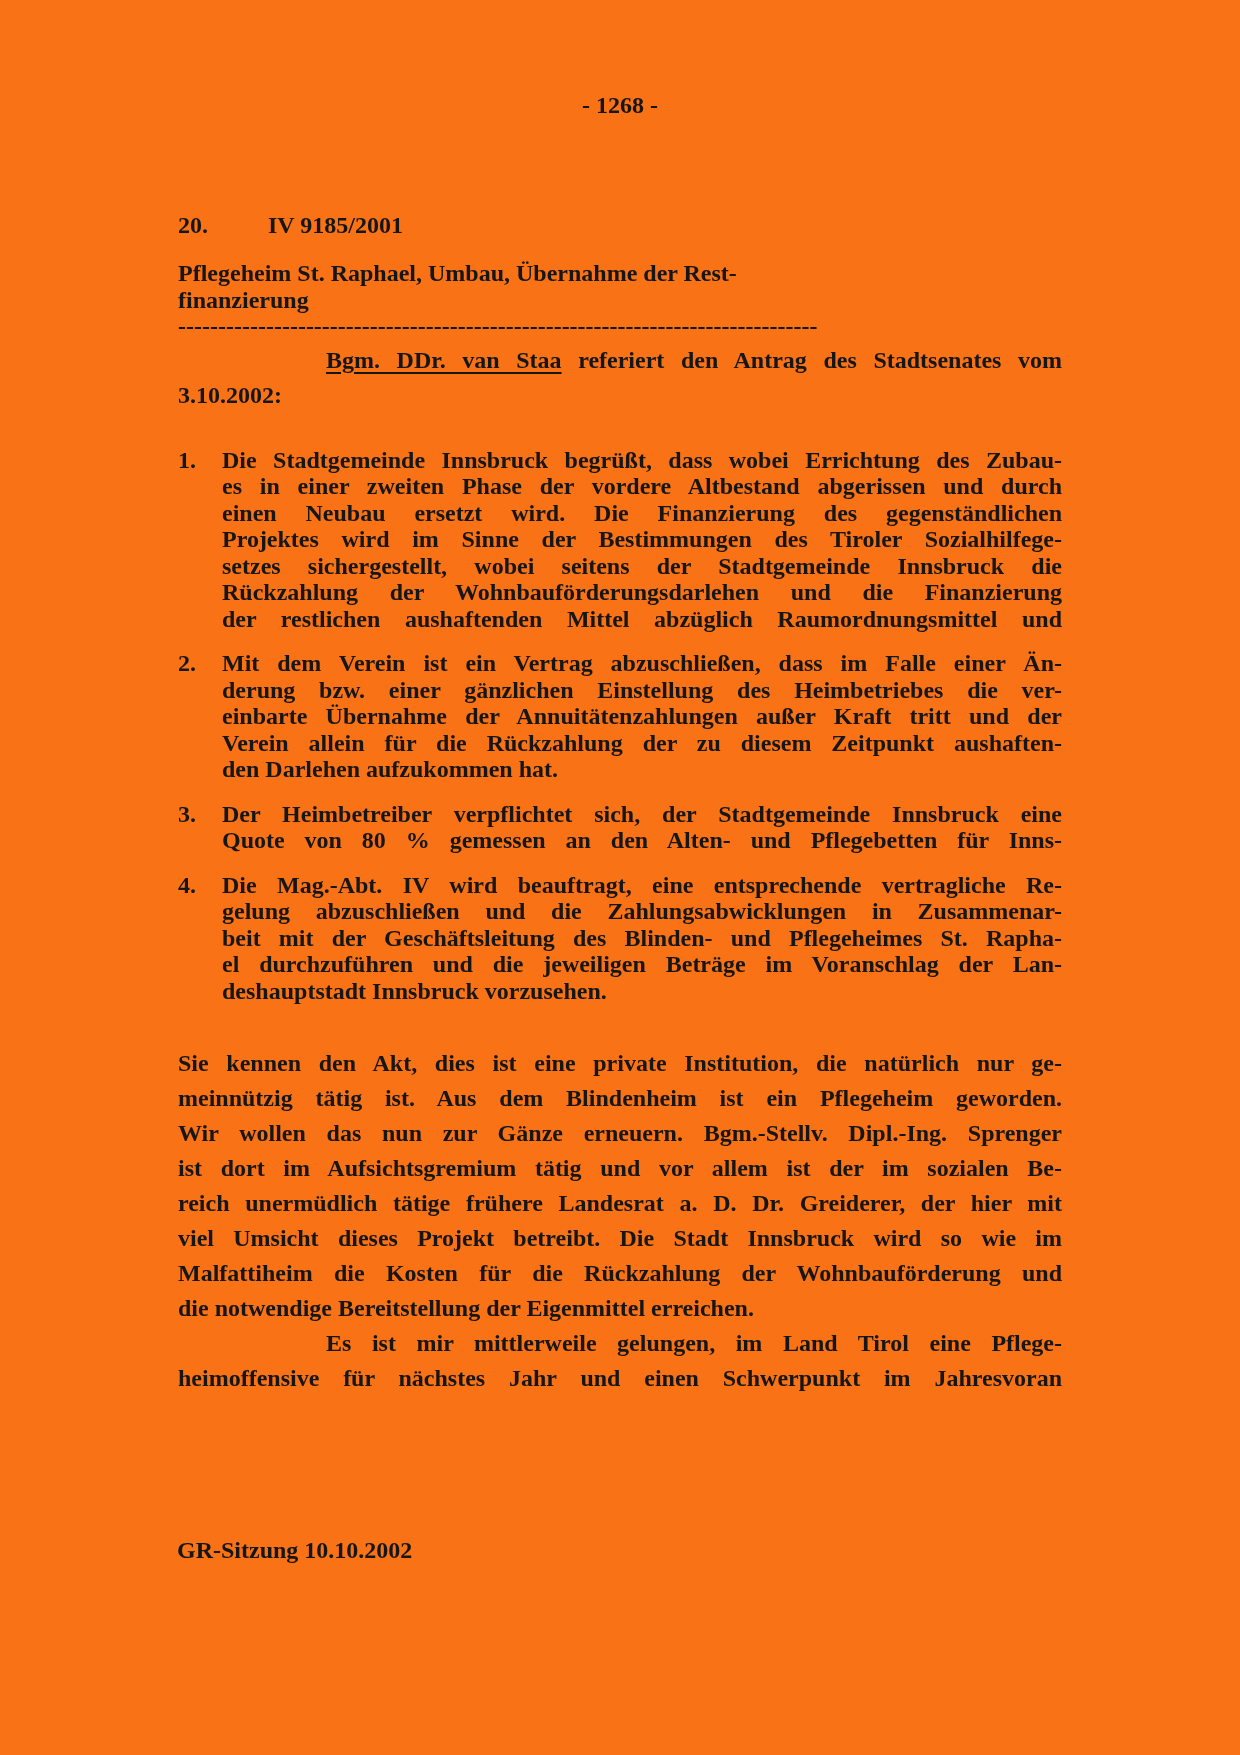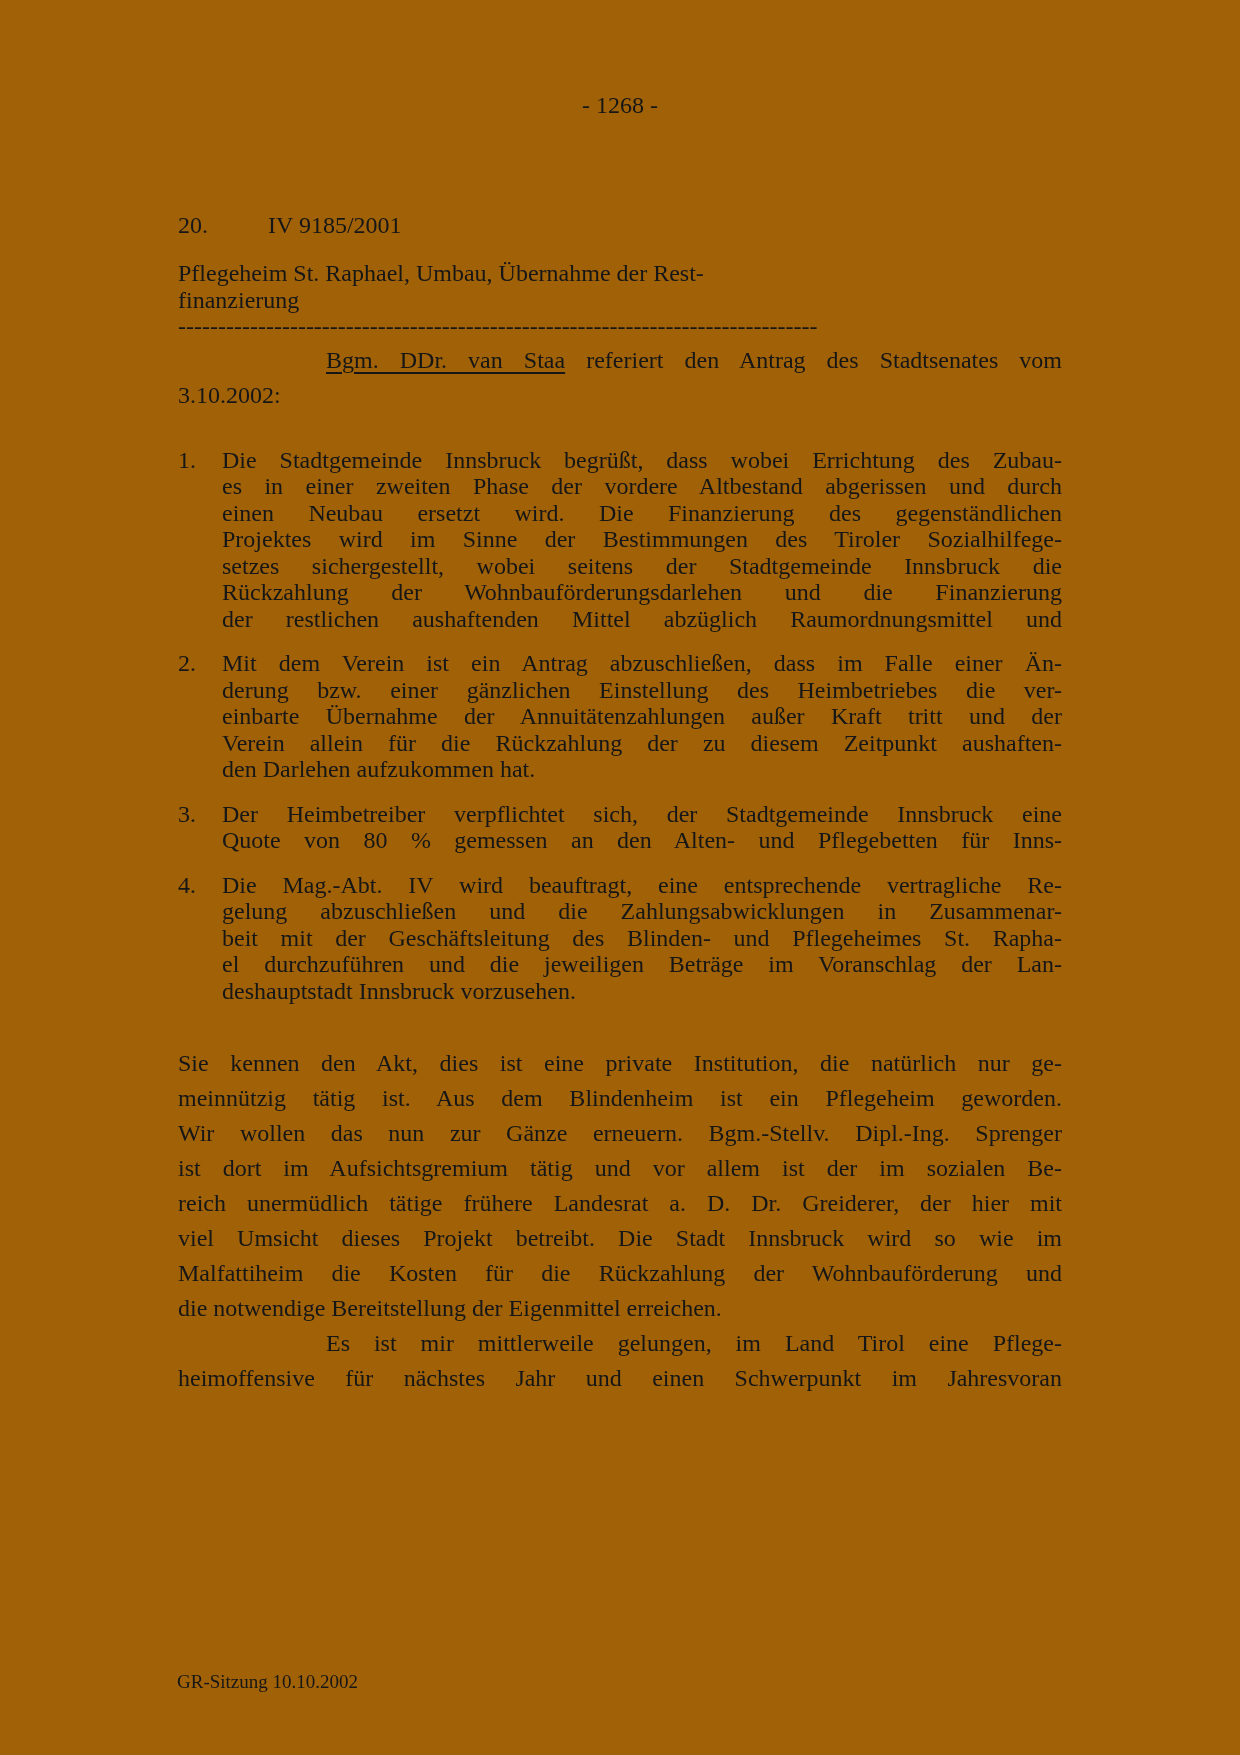--- a/index.html
+++ b/index.html
@@ -5,25 +5,26 @@
 <style>
   html, body {
     margin: 0;
     padding: 0;
     background: #ffffff;
   }
   .page {
     position: relative;
     width: 1240px;
     height: 1755px;
-    background: #a16207;
+    background: #f97316;
     color: #161616;
     font-family: "Liberation Serif", "DejaVu Serif", serif;
     font-size: 24px;
     overflow: hidden;
+    font-weight: bold;
   }
   .pageno {
     padding-top: 92px;
     text-align: center;
     line-height: 27px;
   }
   .content {
     margin-left: 178px;
     width: 884px;
   }
@@ -90,22 +91,22 @@
   }
   .para-2 .jline:first-child {
     text-indent: 148px;
   }
   .para-2 .jline.jlast {
     text-align-last: justify;
   }
   .footer {
     position: absolute;
     left: 177px;
-    top: 1671px;
-    font-size: 19px;
+    top: 1539px;
+    font-size: 24px;
     line-height: 22px;
   }
 </style>
 </head>
 <body>
 
 <div class="page">
 
   <div class="pageno">- 1268 -</div>
 
@@ -137,21 +138,21 @@
             <div class="jline">einen Neubau ersetzt wird. Die Finanzierung des gegenständlichen</div>
             <div class="jline">Projektes wird im Sinne der Bestimmungen des Tiroler Sozialhilfege-</div>
             <div class="jline">setzes sichergestellt, wobei seitens der Stadtgemeinde Innsbruck die</div>
             <div class="jline">Rückzahlung der Wohnbauförderungsdarlehen und die Finanzierung</div>
             <div class="jline">der restlichen aushaftenden Mittel abzüglich Raumordnungsmittel und</div>
           </div>
       </div>
       <div class="motion-item">
         <span class="mnum">2.</span>
         <div class="mtext">
-            <div class="jline">Mit dem Verein ist ein Antrag abzuschließen, dass im Falle einer Än-</div>
+            <div class="jline">Mit dem Verein ist ein Vertrag abzuschließen, dass im Falle einer Än-</div>
             <div class="jline">derung bzw. einer gänzlichen Einstellung des Heimbetriebes die ver-</div>
             <div class="jline">einbarte Übernahme der Annuitätenzahlungen außer Kraft tritt und der</div>
             <div class="jline">Verein allein für die Rückzahlung der zu diesem Zeitpunkt aushaften-</div>
             <div class="jline jlast">den Darlehen aufzukommen hat.</div>
           </div>
       </div>
       <div class="motion-item">
         <span class="mnum">3.</span>
         <div class="mtext">
             <div class="jline">Der Heimbetreiber verpflichtet sich, der Stadtgemeinde Innsbruck eine</div>

